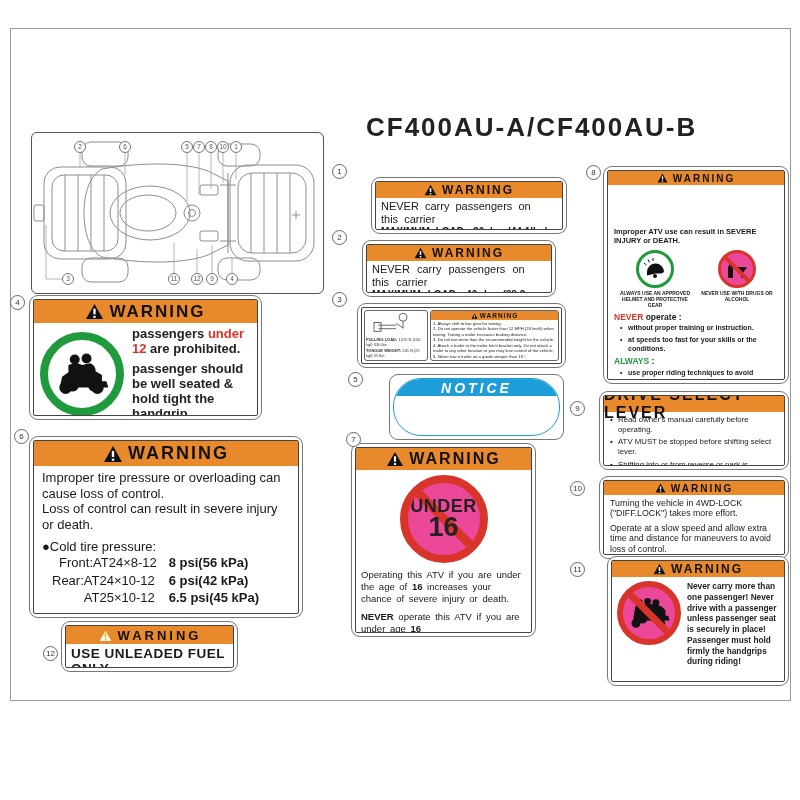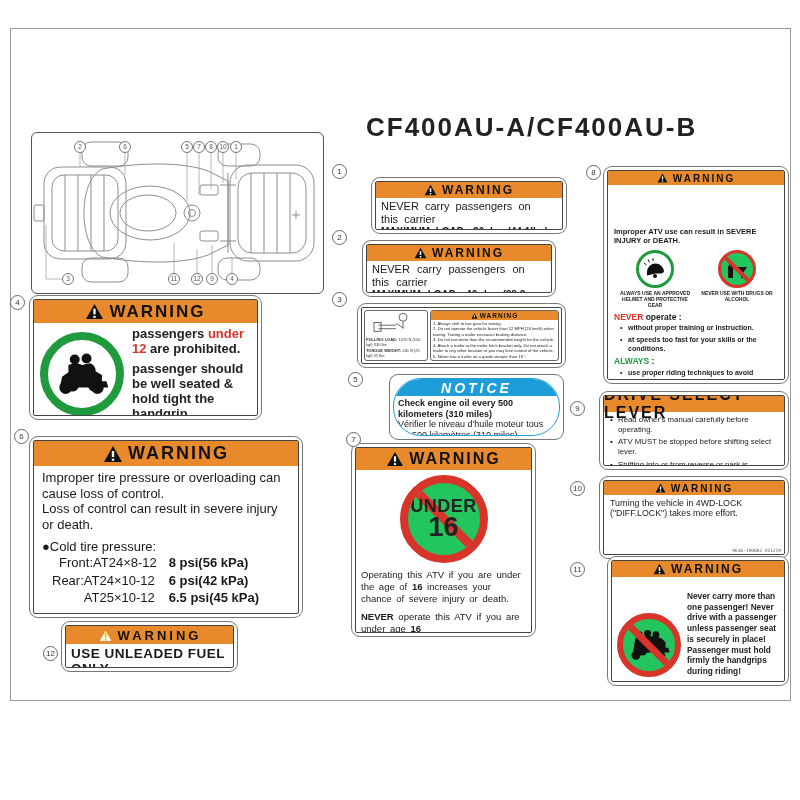--- a/index.html
+++ b/index.html
@@ -15,21 +15,21 @@
   .hdr{background:#E88A2B;display:flex;align-items:center;justify-content:center;gap:5px;
        font-weight:bold;color:#111;flex:0 0 auto;letter-spacing:2px;}
   .hdr.blue{background:#1E9ED9;color:#fff;font-style:italic;letter-spacing:3px;}
   .bd{flex:1;padding:2px 5px;position:relative;}
   .pn{color:#555;text-align:right;font-family:"DejaVu Sans Mono",monospace;}
   .b{font-weight:bold;}
   .red{color:#D8342A;}
   .green{color:#1F9A3D;text-align:center;}
   .tri{flex:0 0 auto;}
   .ban{border-style:solid;border-color:#D8342A;border-radius:50%;position:relative;overflow:hidden;
-       display:flex;align-items:center;justify-content:center;background:#22c55e;box-sizing:border-box;}
+       display:flex;align-items:center;justify-content:center;background:#ec4899;box-sizing:border-box;}
   .slash{position:absolute;left:-12%;top:50%;width:124%;height:13%;margin-top:-6.5%;
          background:#D8342A;transform:rotate(45deg);z-index:1;}
   .okc{border-style:solid;border-color:#1F9A3D;border-radius:50%;display:flex;align-items:center;
        justify-content:center;background:#fff;box-sizing:border-box;}
   ul.dots{list-style:none;margin:0;padding:0;}
   ul.dots li{position:relative;padding-left:8px;margin:0 0 3px 0;}
   ul.dots li::before{content:"\2022";position:absolute;left:0;top:0;font-weight:bold;}
   table.tp{border-collapse:collapse;}
   table.tp td{padding:0 0 2px 0;vertical-align:top;}
 </style>
@@ -202,24 +202,20 @@
         <div class="pn" style="font-size:3.8px;padding:0 2px 1px 0;">9GQ8-190202  EU156</div>
       </div>
     </div>
   </div>
 
   <div class="sticker" style="left:389px;top:374px;width:175px;height:66px;">
     <div class="in" style="border-color:#1E9ED9;border-radius:28px;">
       <div class="hdr blue" style="height:17px;font-size:14px;font-weight:bold;">
         <span>NOTICE</span>
       </div>
-      <div class="bd" style="font-size:9px;line-height:1.18;padding:2px 4px 0 4px;">
-        <div class="b">Check engine oil every 500 kilometers (310  miles)</div>
-        <div>Vérifier le niveau d'huile moteur tous les 500 kilomètres (310  miles)</div>
-      </div>
 
     </div>
   </div>
 
   <div class="sticker" style="left:351px;top:443px;width:185px;height:194px;">
     <div class="in">
       <div class="hdr" style="height:22px;font-size:16px;">
         <svg class="tri" width="18" height="16" viewBox="0 0 20 18">
             <path d="M10 1 L19 17 H1 Z" fill="#111"></path>
             <rect x="8.8" y="6" width="2.4" height="6" fill="#fff"></rect>
@@ -404,36 +400,37 @@
       <div class="hdr" style="height:14px;font-size:10px;letter-spacing:2px;">
         <svg class="tri" width="11" height="10" viewBox="0 0 20 18">
             <path d="M10 1 L19 17 H1 Z" fill="#111"></path>
             <rect x="8.8" y="6" width="2.4" height="6" fill="#fff"></rect>
             <rect x="8.8" y="13.6" width="2.4" height="2.2" fill="#fff"></rect>
           </svg>
         <span>WARNING</span>
       </div>
       <div class="bd" style="font-size:8.8px;line-height:1.18;padding:3px 6px 0 6px;">
         <div>Turning the vehicle in 4WD-LOCK ("DIFF.LOCK") takes more effort.</div>
+        <div style="margin-top:4px;">Operate at a slow speed and allow extra time and distance for maneuvers to avoid loss of control.</div>
       </div>
       <div class="pn" style="font-size:4.5px;padding:0 3px 1px 0;">9616-190602  US1219</div>
     </div>
   </div>
 
   <div class="sticker" style="left:607px;top:556px;width:182px;height:130px;">
     <div class="in">
       <div class="hdr" style="height:16px;font-size:12px;letter-spacing:2px;">
         <svg class="tri" width="13" height="12" viewBox="0 0 20 18">
             <path d="M10 1 L19 17 H1 Z" fill="#111"></path>
             <rect x="8.8" y="6" width="2.4" height="6" fill="#fff"></rect>
             <rect x="8.8" y="13.6" width="2.4" height="2.2" fill="#fff"></rect>
           </svg>
         <span>WARNING</span>
       </div>
-      <div class="bd" style="display:flex;gap:6px;align-items:flex-end;padding:4px 5px;">
+      <div class="bd" style="display:flex;gap:6px;align-items:flex-start;padding:4px 5px;">
         <div class="ban" style="flex:0 0 64px;width:64px;height:64px;border-width:6px;">
           <div class="slash"></div>
           <svg width="44" height="32" viewBox="0 0 64 46" style="z-index:0;">
             <g fill="#111">
               <circle cx="18" cy="8" r="5"></circle>
                 <circle cx="30" cy="6" r="5"></circle>
                 <circle cx="42" cy="8" r="5"></circle>
               <path d="M12 13 q20 -6 38 0 l6 6 v8 h4 l2 7 h-9 a7 7 0 0 1 -13 0 h-11 a7 7 0 0 1 -13 0 l-7 -2 2 -12 z"></path>
               <circle cx="13" cy="38" r="6.5"></circle>
                 <circle cx="49" cy="38" r="6.5"></circle>

